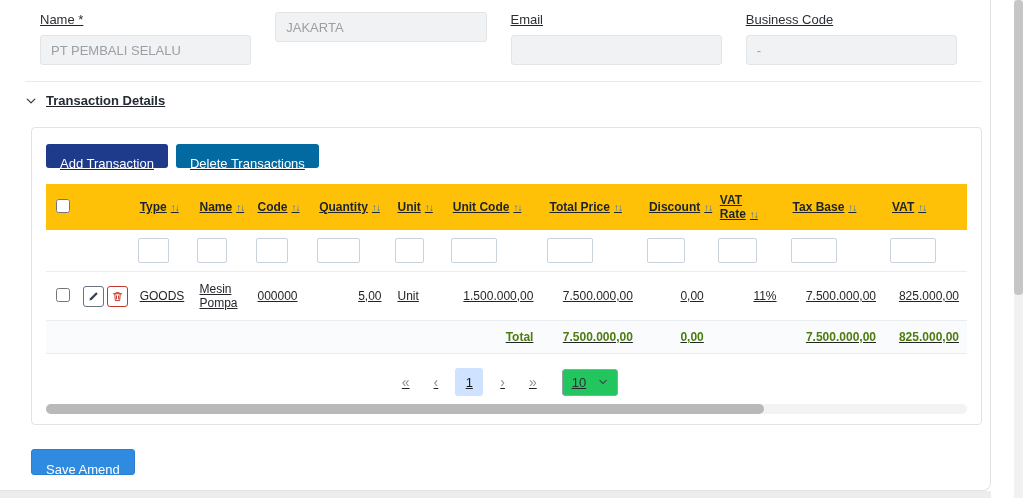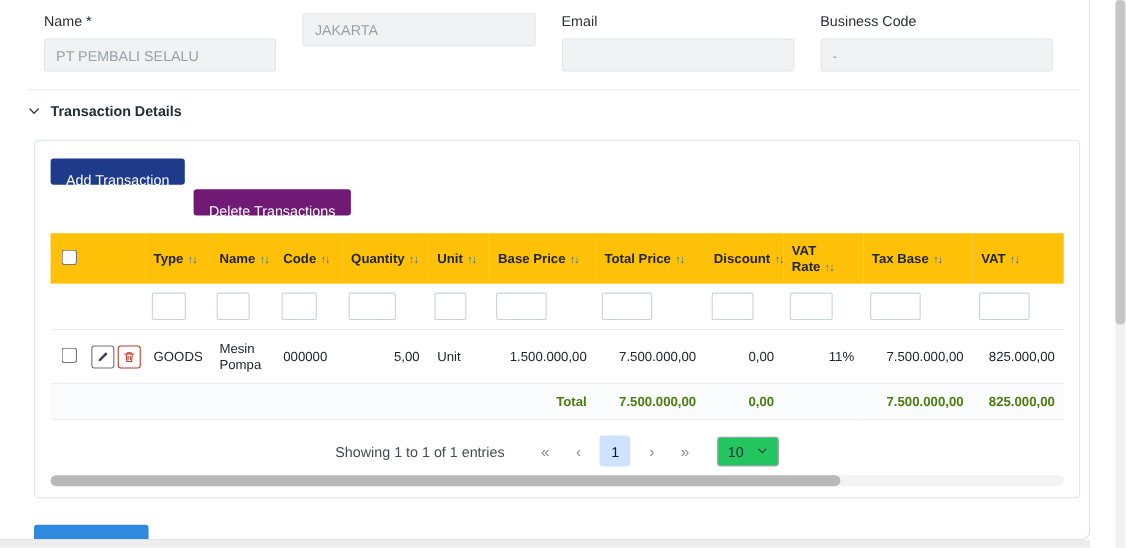--- a/index.html
+++ b/index.html
@@ -5,21 +5,21 @@
   * { box-sizing: border-box; margin: 0; padding: 0; }
   html,body { width:1024px; height:498px; }
   body {
     font-family: "Liberation Sans", "DejaVu Sans", sans-serif;
     background:#ffffff; position:relative; overflow:hidden;
     color:#212529; font-size:13px;
   }
   .card {
     position:absolute; left:0; top:0; width:991px; height:491px;
     background:#fff; border-right:1px solid #e2e2e2; border-bottom:1px solid #e2e2e2;
-    border-radius:0 0 8px 0; overflow:hidden;
+    border-radius:0 0 8px 0; overflow:hidden;text-decoration:underline;
   }
   .content { padding:12px 8px 0 25px; }
 
   
   .form-row {
     display:grid; grid-template-columns:repeat(4,1fr); gap:24px;
     margin:0 25px 0 15px;
   }
   .field label { display:block; font-size:13px; color:#2b3036; margin-bottom:8px; }
   .field input {
@@ -39,21 +39,21 @@
 
   
   .panel {
     margin:10px 0 0 6px; border:1px solid #e0e4e8; border-radius:4px;
     padding:16px 14px 10px 14px; background:#fff;
   }
   .btn-row { display:flex; gap:8px; }
   .btn { border:none; border-radius:3px; height:20px; font-size:13px; color:#fff;
          padding:12px 14px; cursor:pointer; font-family:inherit; }
   .btn-add { background:#1e3a8a; }
-  .btn-del { background:#701a75;margin-top:28px; }
+  .btn-del { background:#0369a1; }
 
   
   table { width:100%; border-collapse:collapse; table-layout:fixed; margin-top:16px; }
   col.c-cb{width:3.7%} col.c-act{width:5.6%} col.c-type{width:6.5%}
   col.c-name{width:6.3%} col.c-code{width:6.7%} col.c-qty{width:8.5%}
   col.c-unit{width:6%} col.c-uprice{width:10.5%} col.c-tprice{width:10.8%}
   col.c-disc{width:7.7%} col.c-vatr{width:7.9%} col.c-taxb{width:10.8%}
   col.c-vat{width:9%}
   thead th {
     background:#ffc107; color:#1d242b; font-size:12px; font-weight:700;
@@ -188,21 +188,21 @@
           <tr>
             <th class="cb-cell">
               <input type="checkbox" style="">
             </th>
             <th></th>
             <th><span>Type</span><span class="sort">↑↓</span></th>
             <th><span>Name</span><span class="sort">↑↓</span></th>
             <th><span>Code</span><span class="sort">↑↓</span></th>
             <th><span>Quantity</span><span class="sort">↑↓</span></th>
             <th><span>Unit</span><span class="sort">↑↓</span></th>
-            <th><span>Base Price</span><span class="sort">↑↓</span></th>
+            <th><span>Unit Code</span><span class="sort">↑↓</span></th>
             <th><span>Total Price</span><span class="sort">↑↓</span></th>
             <th><span>Discount</span><span class="sort">↑↓</span></th>
             <th><span>VAT Rate</span><span class="sort">↑↓</span></th>
             <th><span>Tax Base</span><span class="sort">↑↓</span></th>
             <th><span>VAT</span><span class="sort">↑↓</span></th>
           </tr>
           <tr class="filter-row">
             <td></td>
             <td></td>
             <td><input type="text" value="" style=""></td>
@@ -255,21 +255,20 @@
             <td class="num">7.500.000,00</td>
             <td class="num">0,00</td>
             <td></td>
             <td class="num">7.500.000,00</td>
             <td class="num">825.000,00</td>
           </tr>
         </tfoot>
       </table>
 
       <div class="pagination">
-        <span class="pg-summary">Showing 1 to 1 of 1 entries</span>
         <button class="pg-arrow">«</button>
         <button class="pg-arrow">‹</button>
         <span class="pg-current">1</span>
         <button class="pg-arrow">›</button>
         <button class="pg-arrow">»</button>
         <span class="pagesize">
           <span>10</span>
           <span class="chev">
             <svg width="10" height="10" viewBox="0 0 16 16">
                 <path d="M3 5.5l5 5 5-5" stroke="currentColor" stroke-width="1.8" fill="none" stroke-linecap="round" stroke-linejoin="round"></path>

